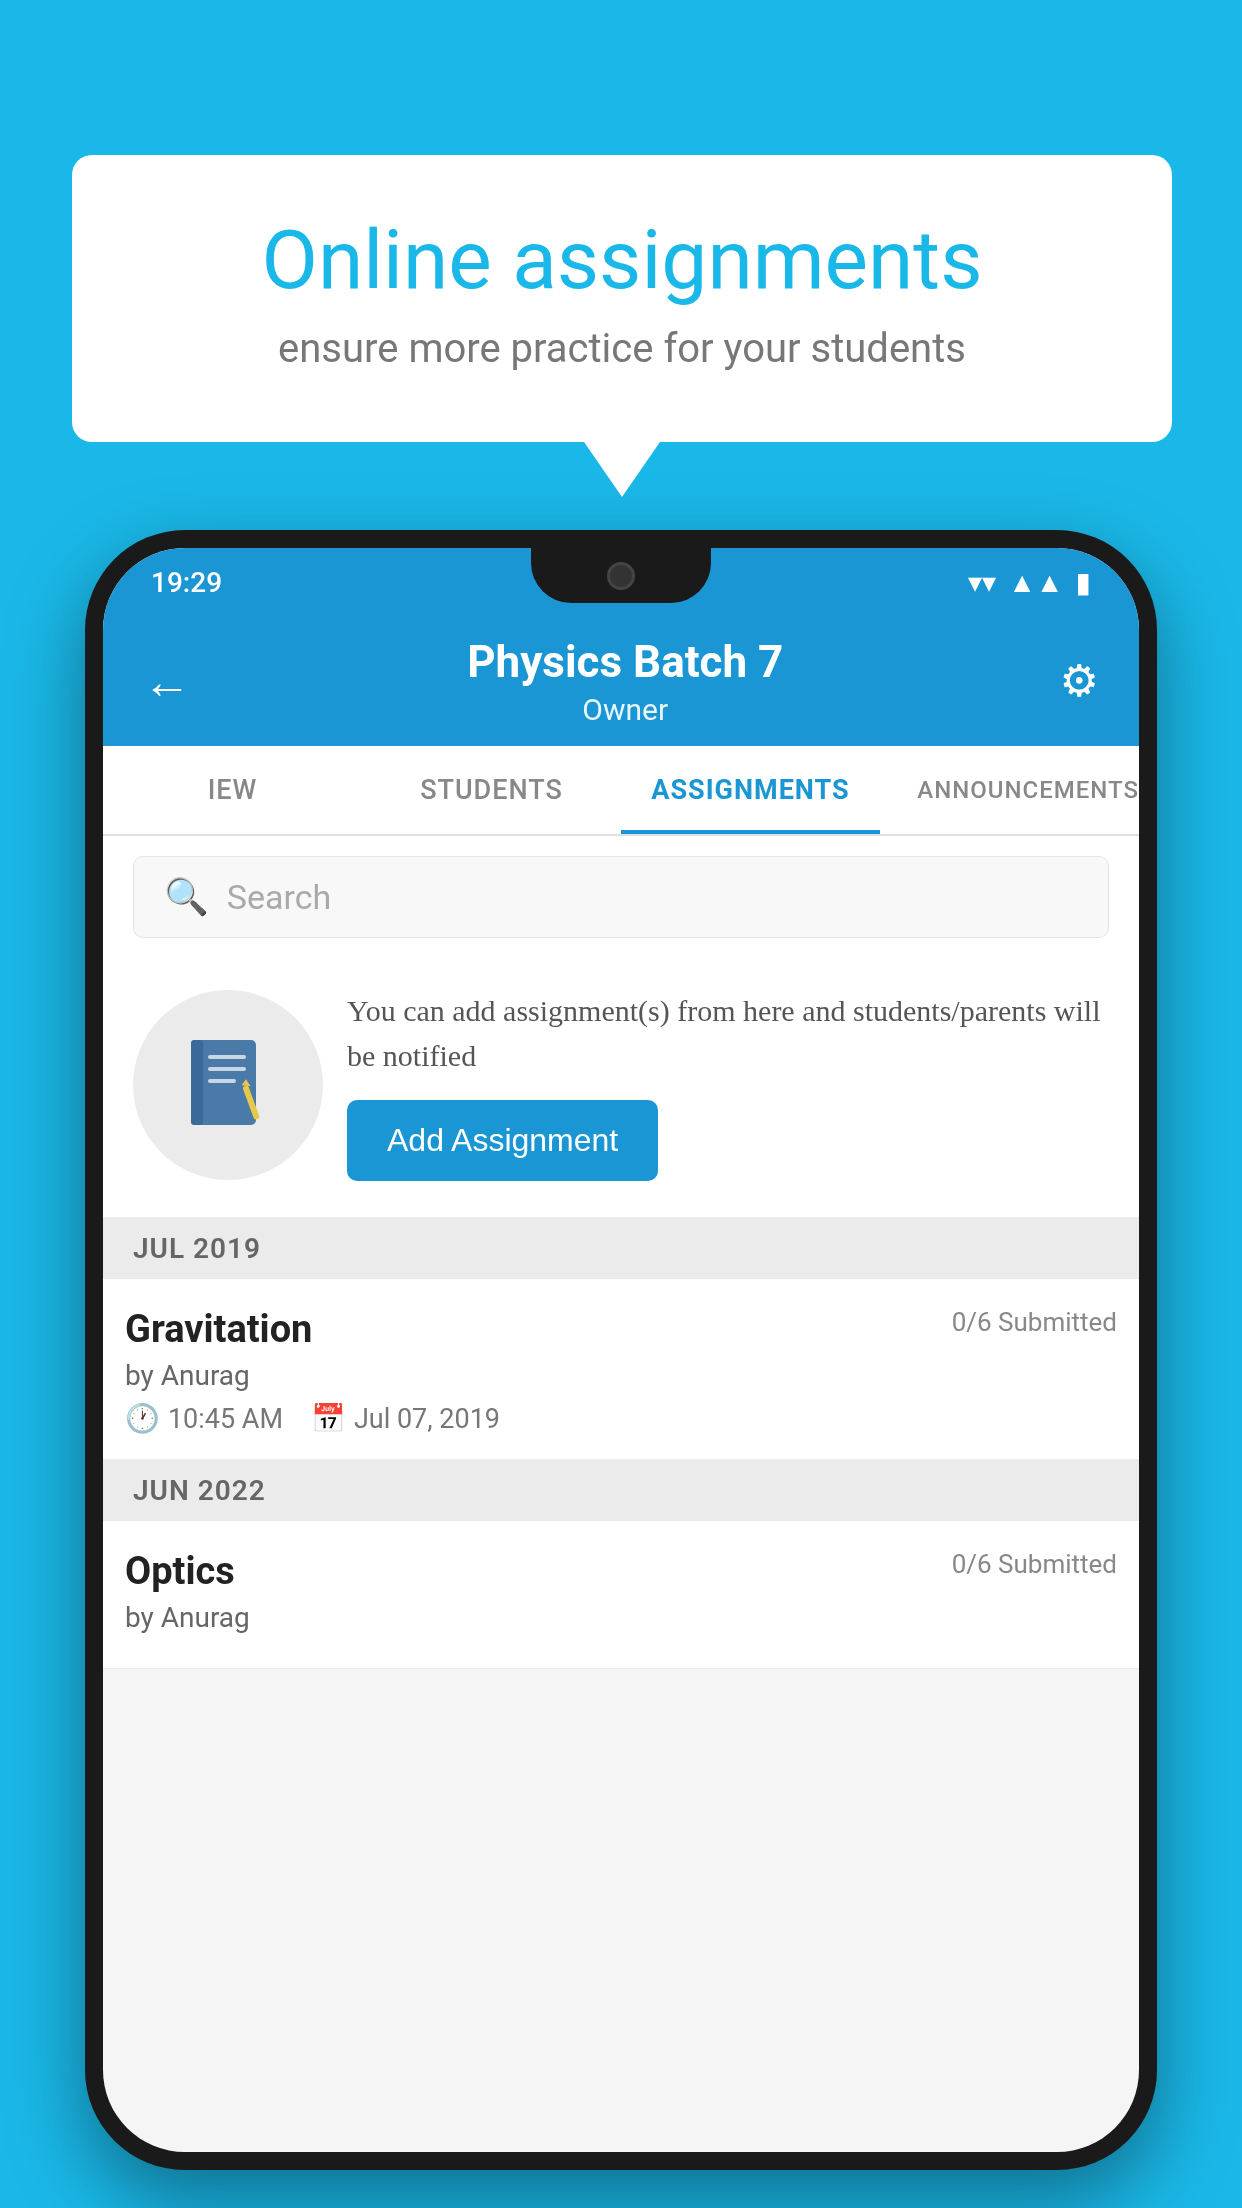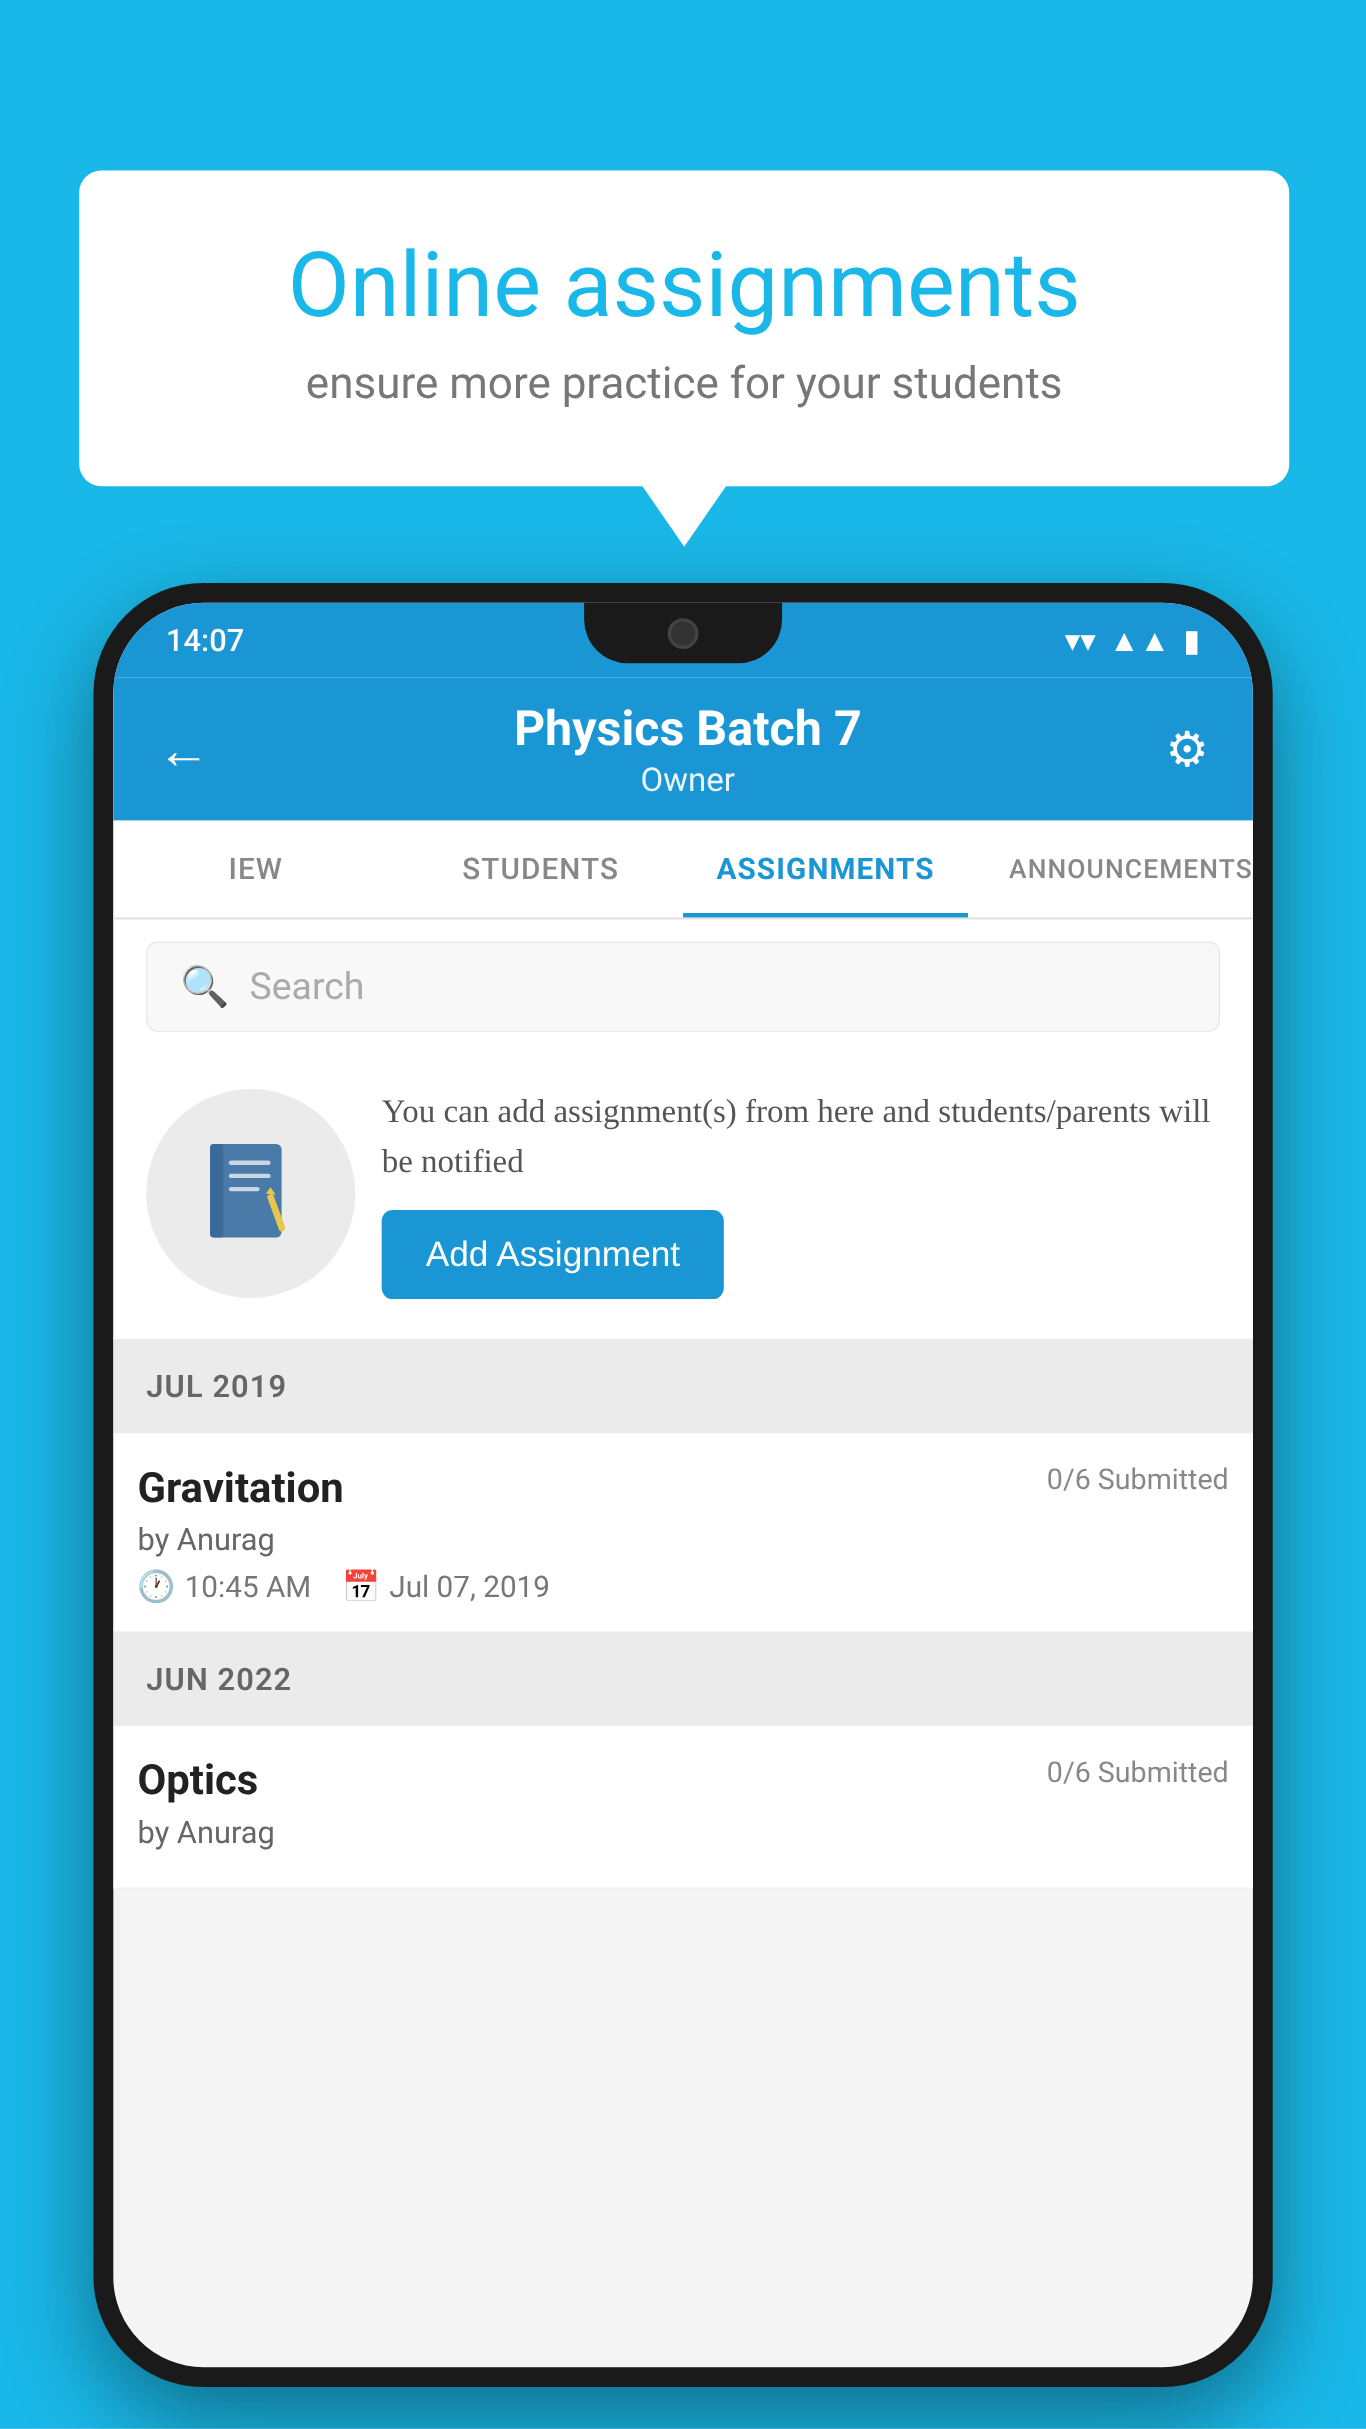--- a/index.html
+++ b/index.html
@@ -270,21 +270,21 @@
       padding: 22px 40px;
       font-size: 32px;
       font-weight: 500;
       cursor: pointer;
       display: inline-block;
     }
 
     
     .month-separator {
       background: #ebebeb;
-      padding: 26px 30px;
+      padding: 14px 30px;
       font-size: 28px;
       font-weight: 600;
       color: #666;
       letter-spacing: 1px;
     }
 
     
     .assignment-item {
       background: white;
       padding: 28px 22px 24px;
@@ -348,21 +348,21 @@
 </div>
 
 <div class="phone-wrapper">
   <div class="phone-frame">
     <div class="phone-notch">
       <div class="phone-camera"></div>
     </div>
     <div class="phone-screen">
 
       <div class="status-bar">
-        <span>14:07</span>
+        <span>19:29</span>
         <div class="status-icons">
           <span>▾▾</span>
           <span>▲▲</span>
           <span>▮</span>
         </div>
       </div>
 
       <div class="app-header">
         <span class="header-back">←</span>
         <div class="header-title-block">

